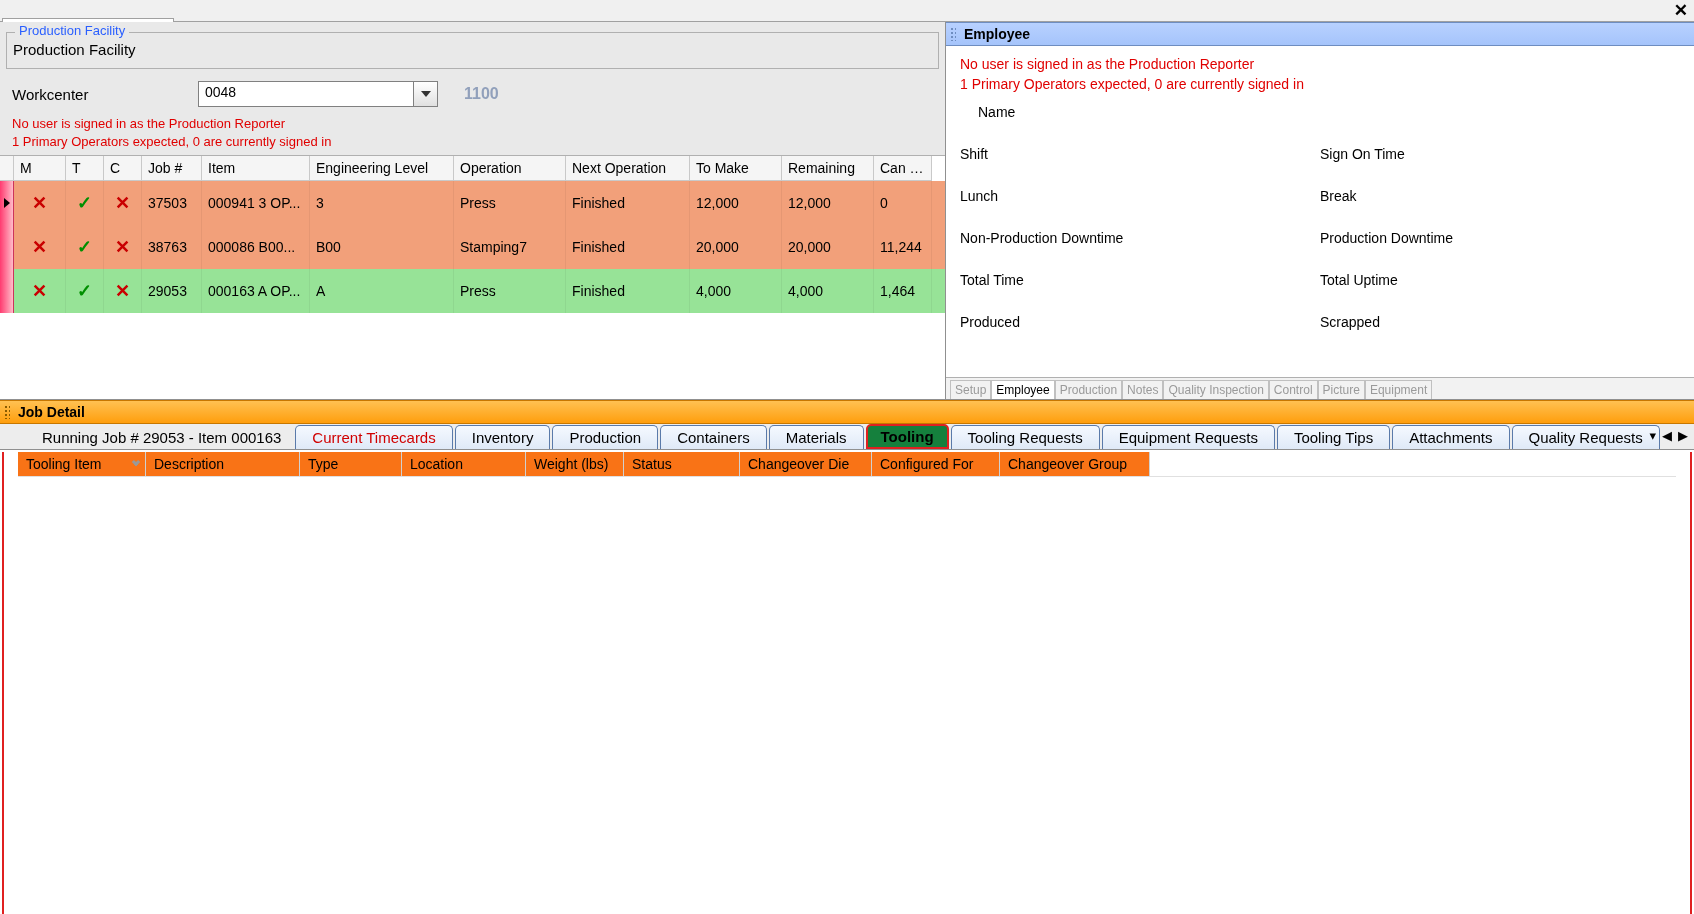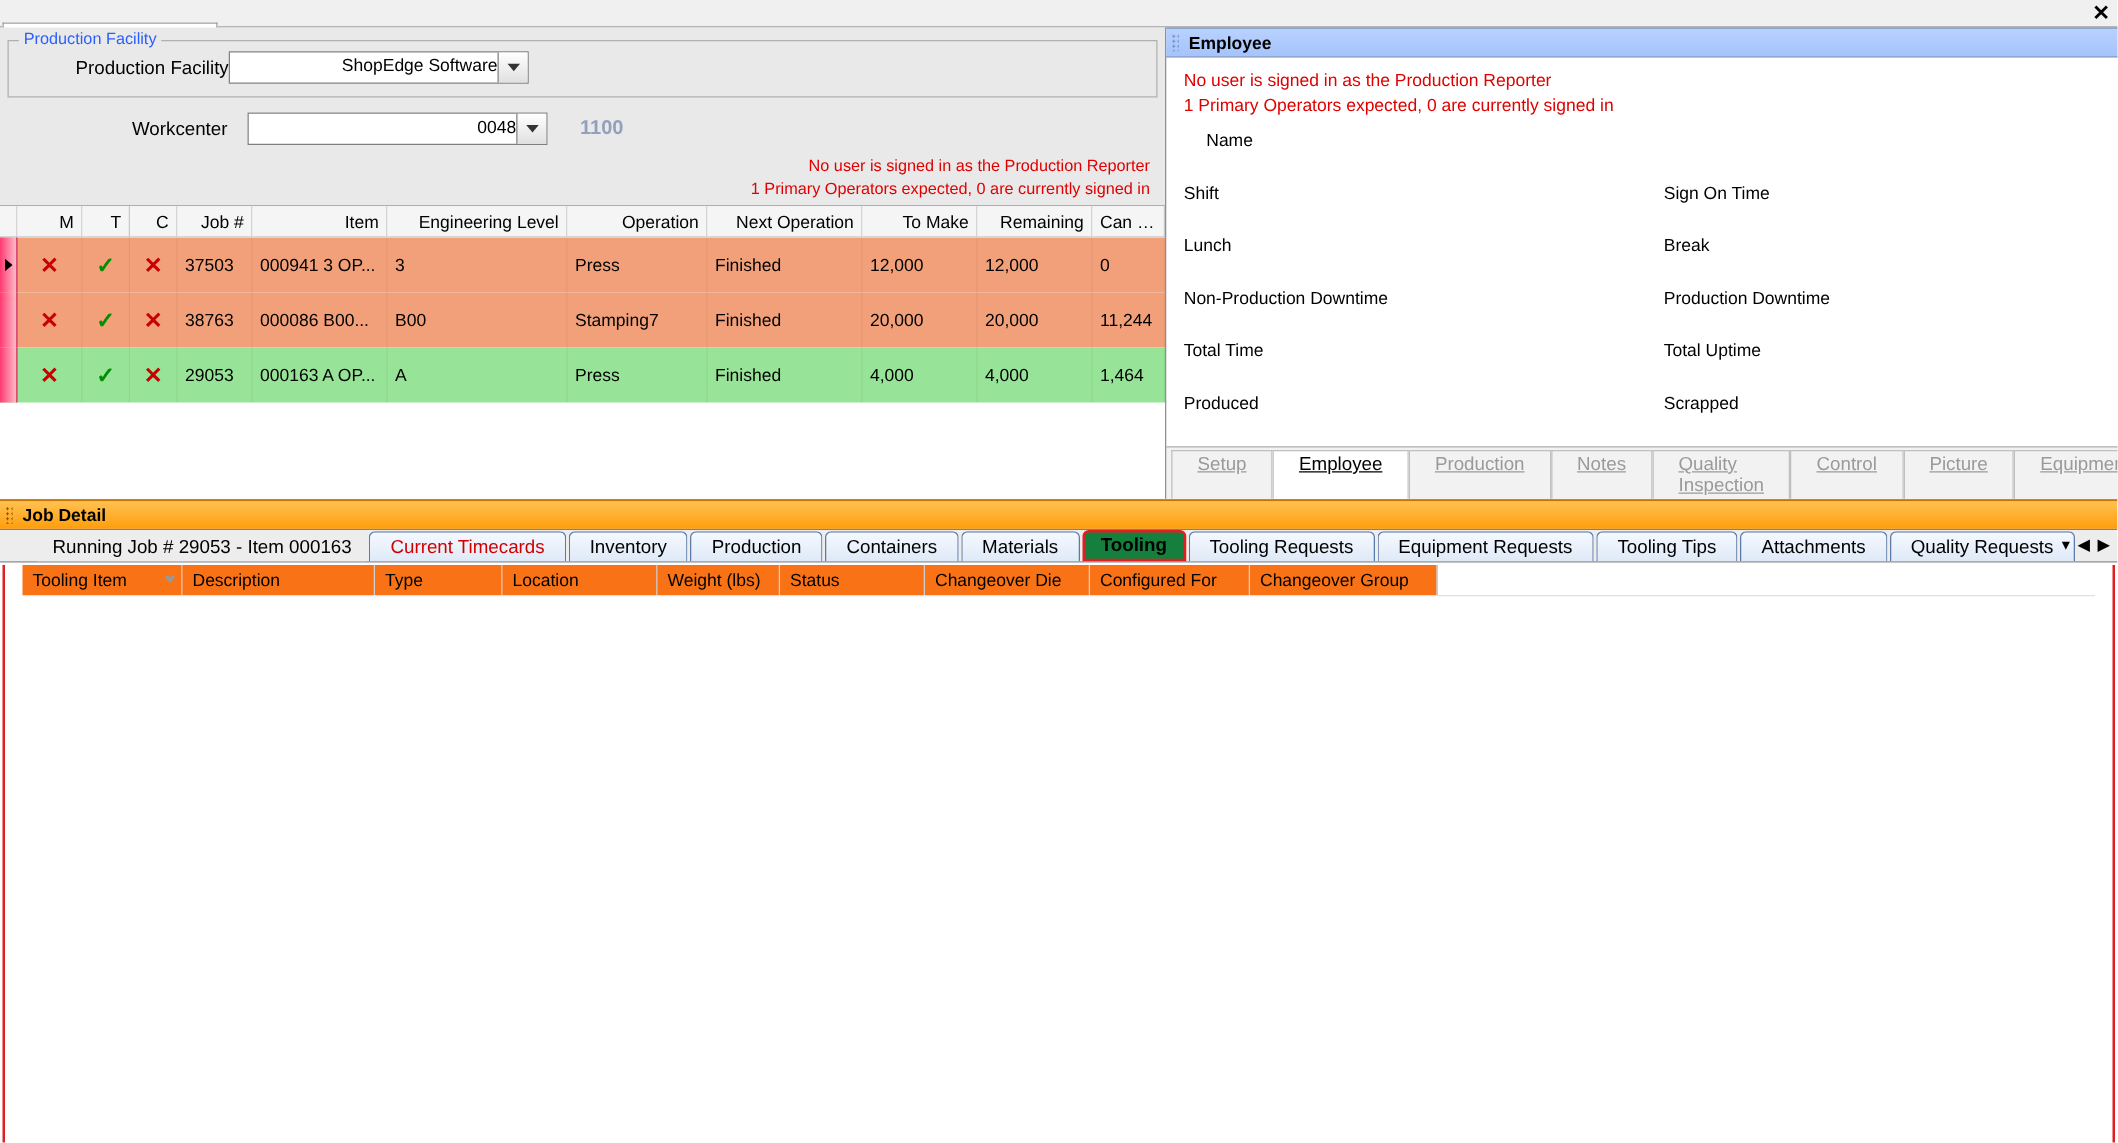--- a/index.html
+++ b/index.html
@@ -48,21 +48,20 @@
     border-bottom: 1px solid #909090;
     height: 378px;
   }
   .left-panel {
     width: 946px;
     background: #e9e9e9;
     position: relative;
     border-right: 1px solid #909090;
     display: flex;
     flex-direction: column;
-    text-align: right;
   }
   .right-panel {
     flex: 1;
     background: #fff;
     display: flex;
     flex-direction: column;
   }
 
   
   .pf-fieldset {
@@ -229,27 +228,26 @@
 
   
   .emp-tabs {
     border-top: 1px solid #b0b0b0;
     display: flex;
     background: #f2f2f2;
     padding: 2px 4px 0 4px;
     gap: 0;
   }
   .emp-tab {
-    padding: 2px 20px;
-    font-size: 15px;
+    padding: 2px 4px;
+    font-size: 12px;
     color: #9a9a9a;
     border: 1px solid #c0c0c0;
     border-bottom: none;
     background: #f2f2f2;
-    text-decoration: underline;
   }
   .emp-tab.active { color: #000; background: #fff; }
 
   
   .jd-bar {
     background: linear-gradient(#ffc152, #ff9e0d);
     color: #000;
     font-weight: bold;
     padding: 3px 8px 3px 18px;
     position: relative;
@@ -356,24 +354,20 @@
   <div class="close-x">✕</div>
 </div>
 
 <div class="top-panel">
 
   <div class="left-panel">
     <div class="pf-fieldset">
       <span class="pf-legend">Production Facility</span>
       <div class="pf-row">
         <span class="pf-label">Production Facility</span>
-        <div class="pf-select">
-          <span>ShopEdge Software</span>
-          <span class="chev"></span>
-        </div>
       </div>
     </div>
 
     <div class="wc-row">
       <span class="pf-label">Workcenter</span>
       <div class="pf-select">
         <span>0048</span>
         <span class="chev"></span>
       </div>
       <span class="wc-extra">1100</span>

